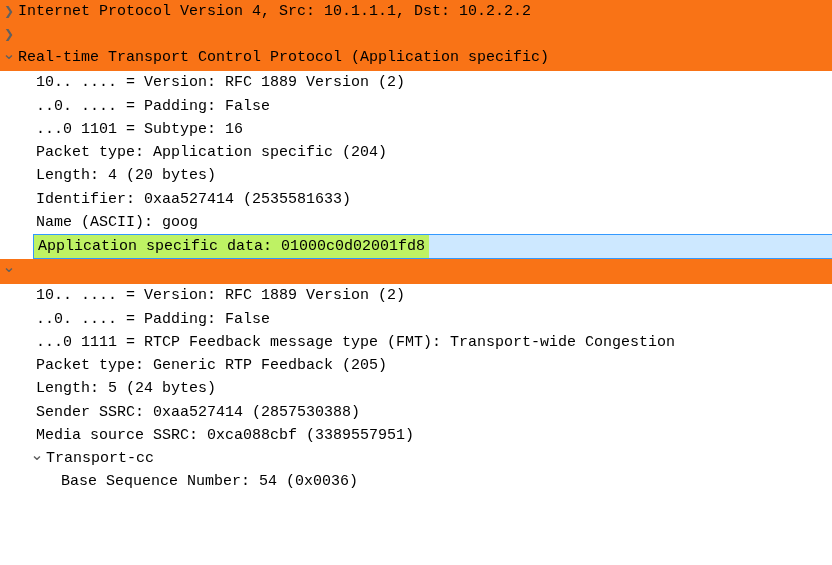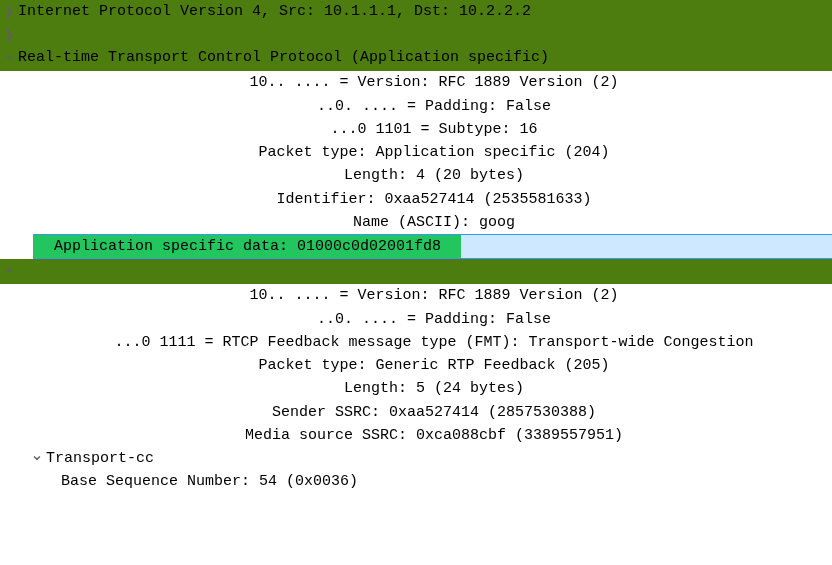--- a/index.html
+++ b/index.html
@@ -15,43 +15,43 @@
     height: 565px;
     overflow: hidden;
     white-space: nowrap;
   }
   .row {
     display: flex;
     align-items: flex-start;
     padding: 0;
   }
   .header-row {
-    background: #4d7c0f;
+    background: #f97316;
   }
   .chev {
     display: inline-block;
     width: 18px;
     text-align: center;
     color: #606060;
     font-family: sans-serif;
     font-size: 12px;
     line-height: 23px;
     flex-shrink: 0;
     user-select: none;
   }
   .chev.right::before { content: "\276F"; }
   .chev.down::before { content: "\2304"; font-size: 16px; position: relative; top: -4px; }
-  .indent1 { padding-left: 36px; justify-content: center; }
+  .indent1 { padding-left: 36px; }
   .indent2 { padding-left: 28px; }
   .indent3 { padding-left: 61px; }
   .txt { white-space: pre; }
   .selected {
-    background: #22c55e;
+    background: #bef264;
     border: 1px solid #3399ff;
-    padding: 0 20px;
+    padding: 0 4px;
     margin-left: -3px;
     display: inline-block;
   }
   .selected-row {
     display: flex;
     align-items: stretch;
   }
   .selected-fill {
     background: #cde8ff;
     border-top: 1px solid #3399ff;

